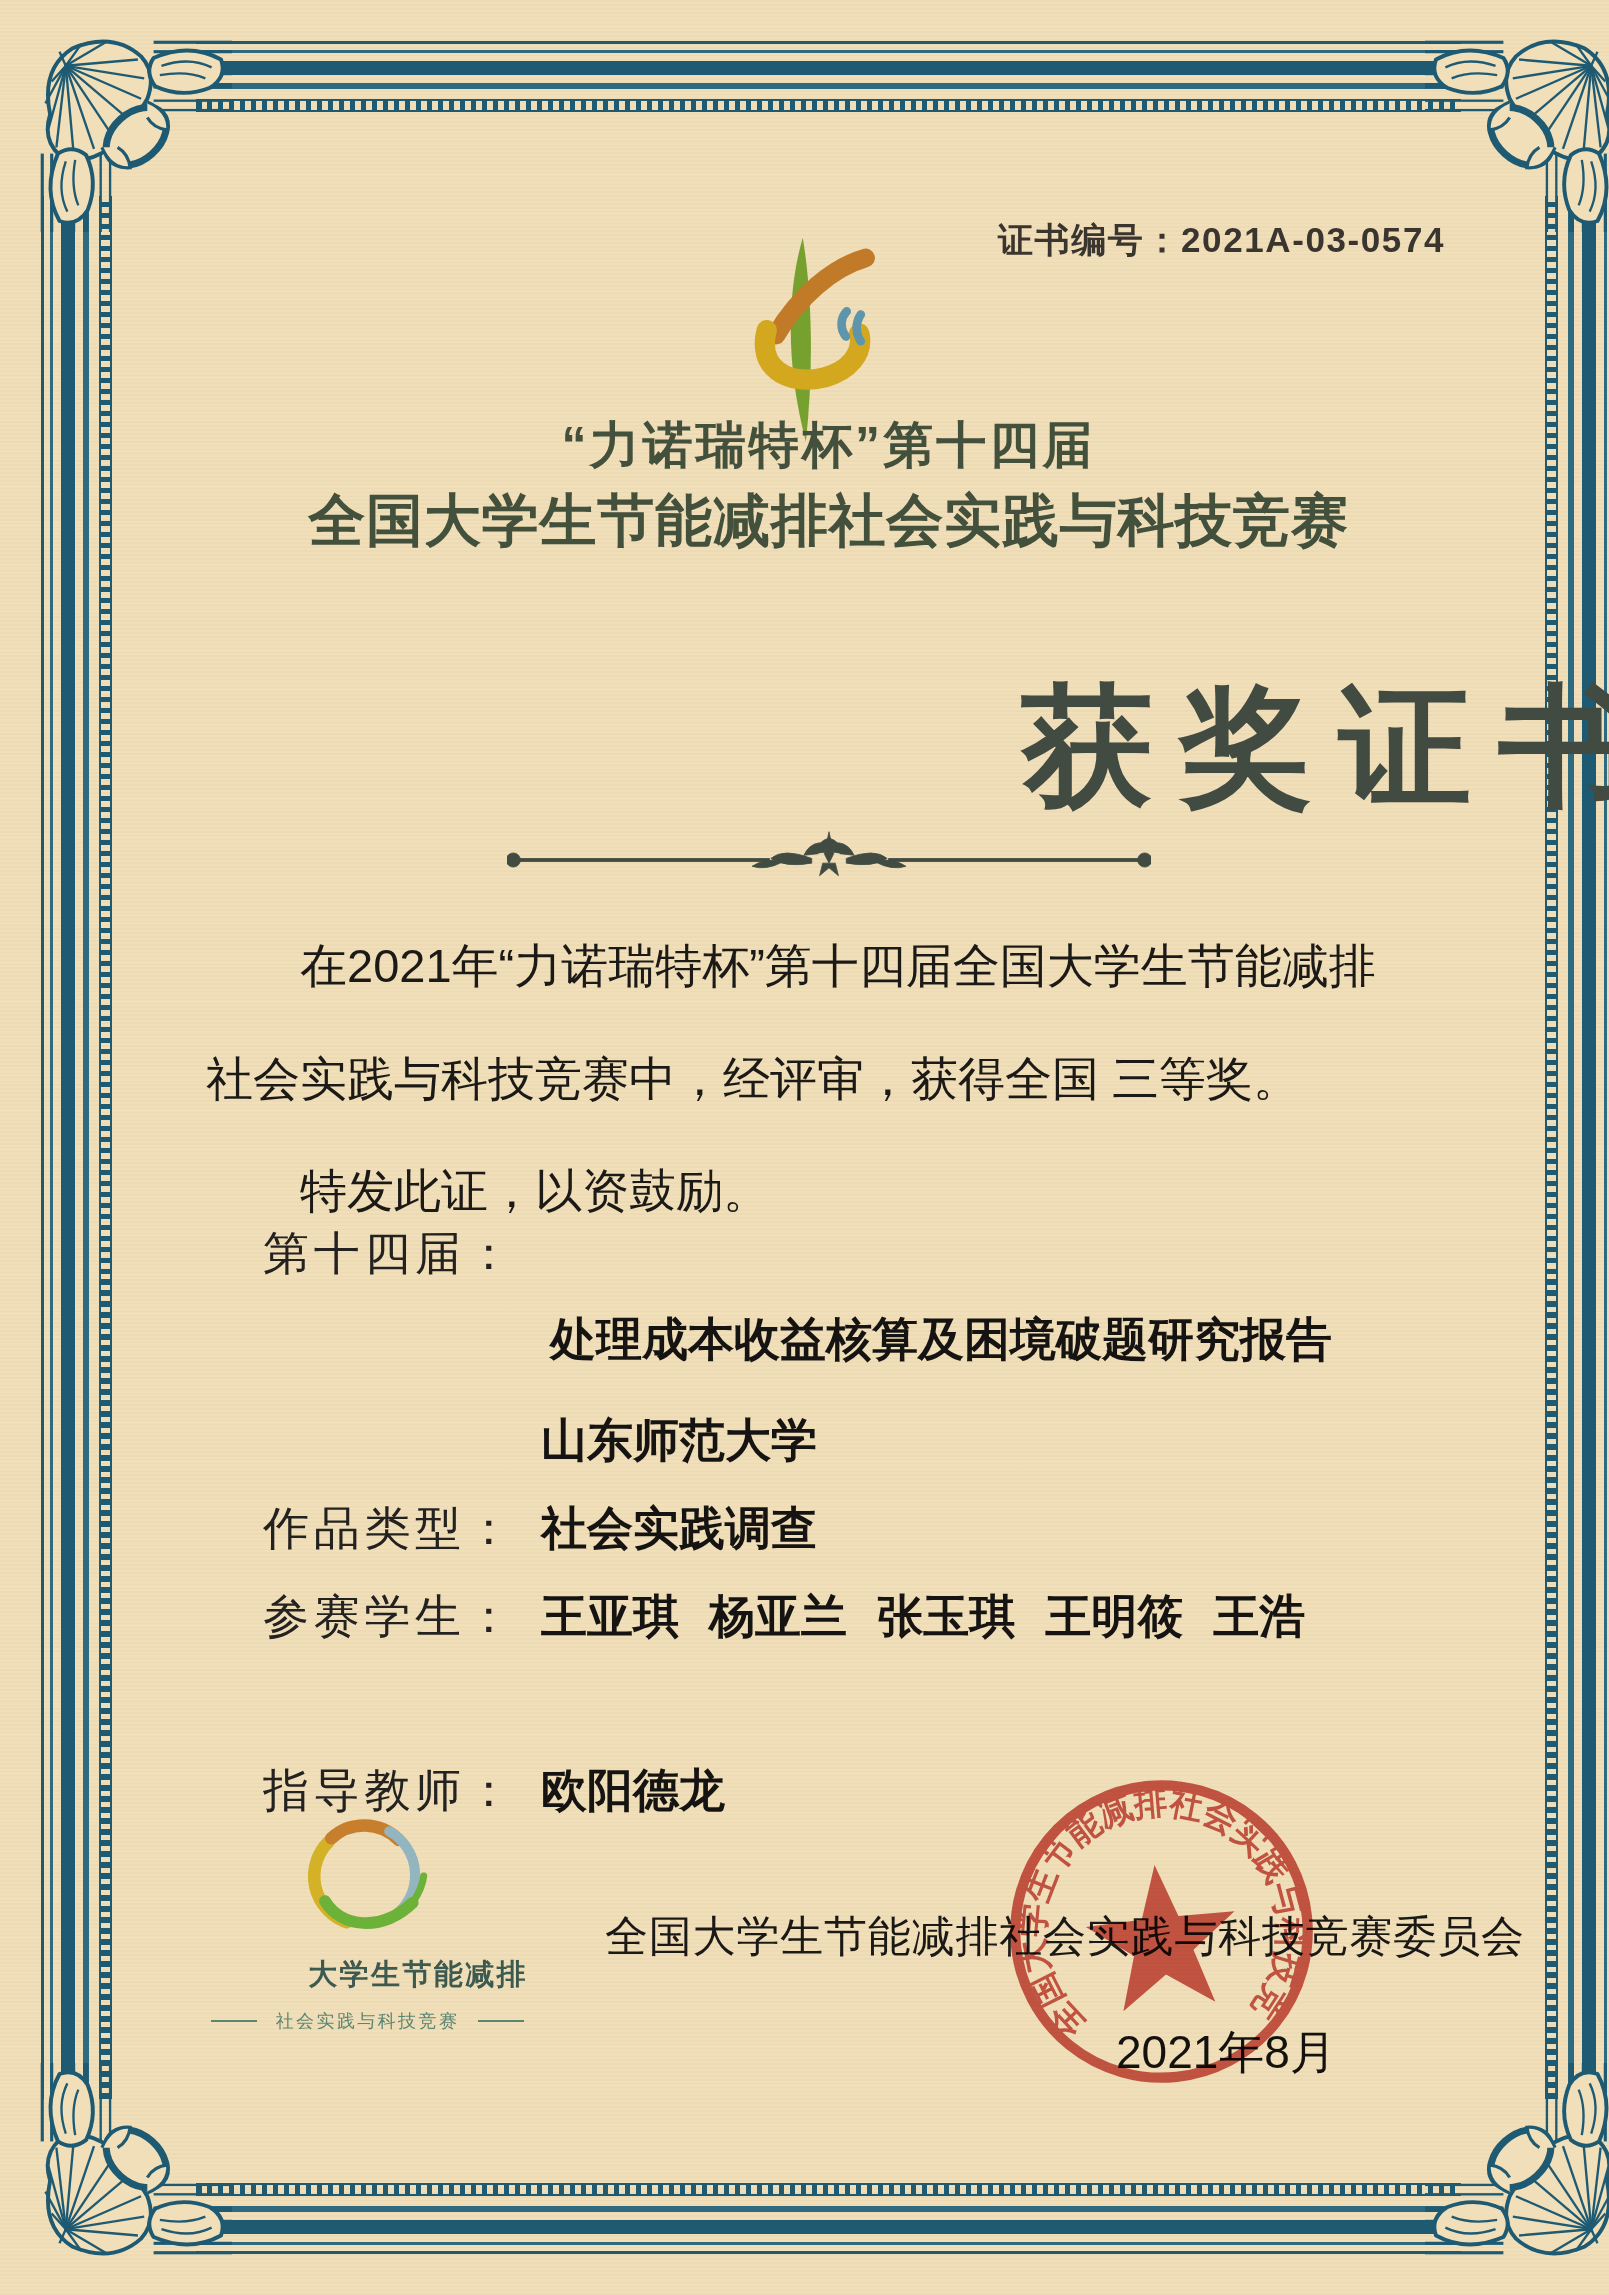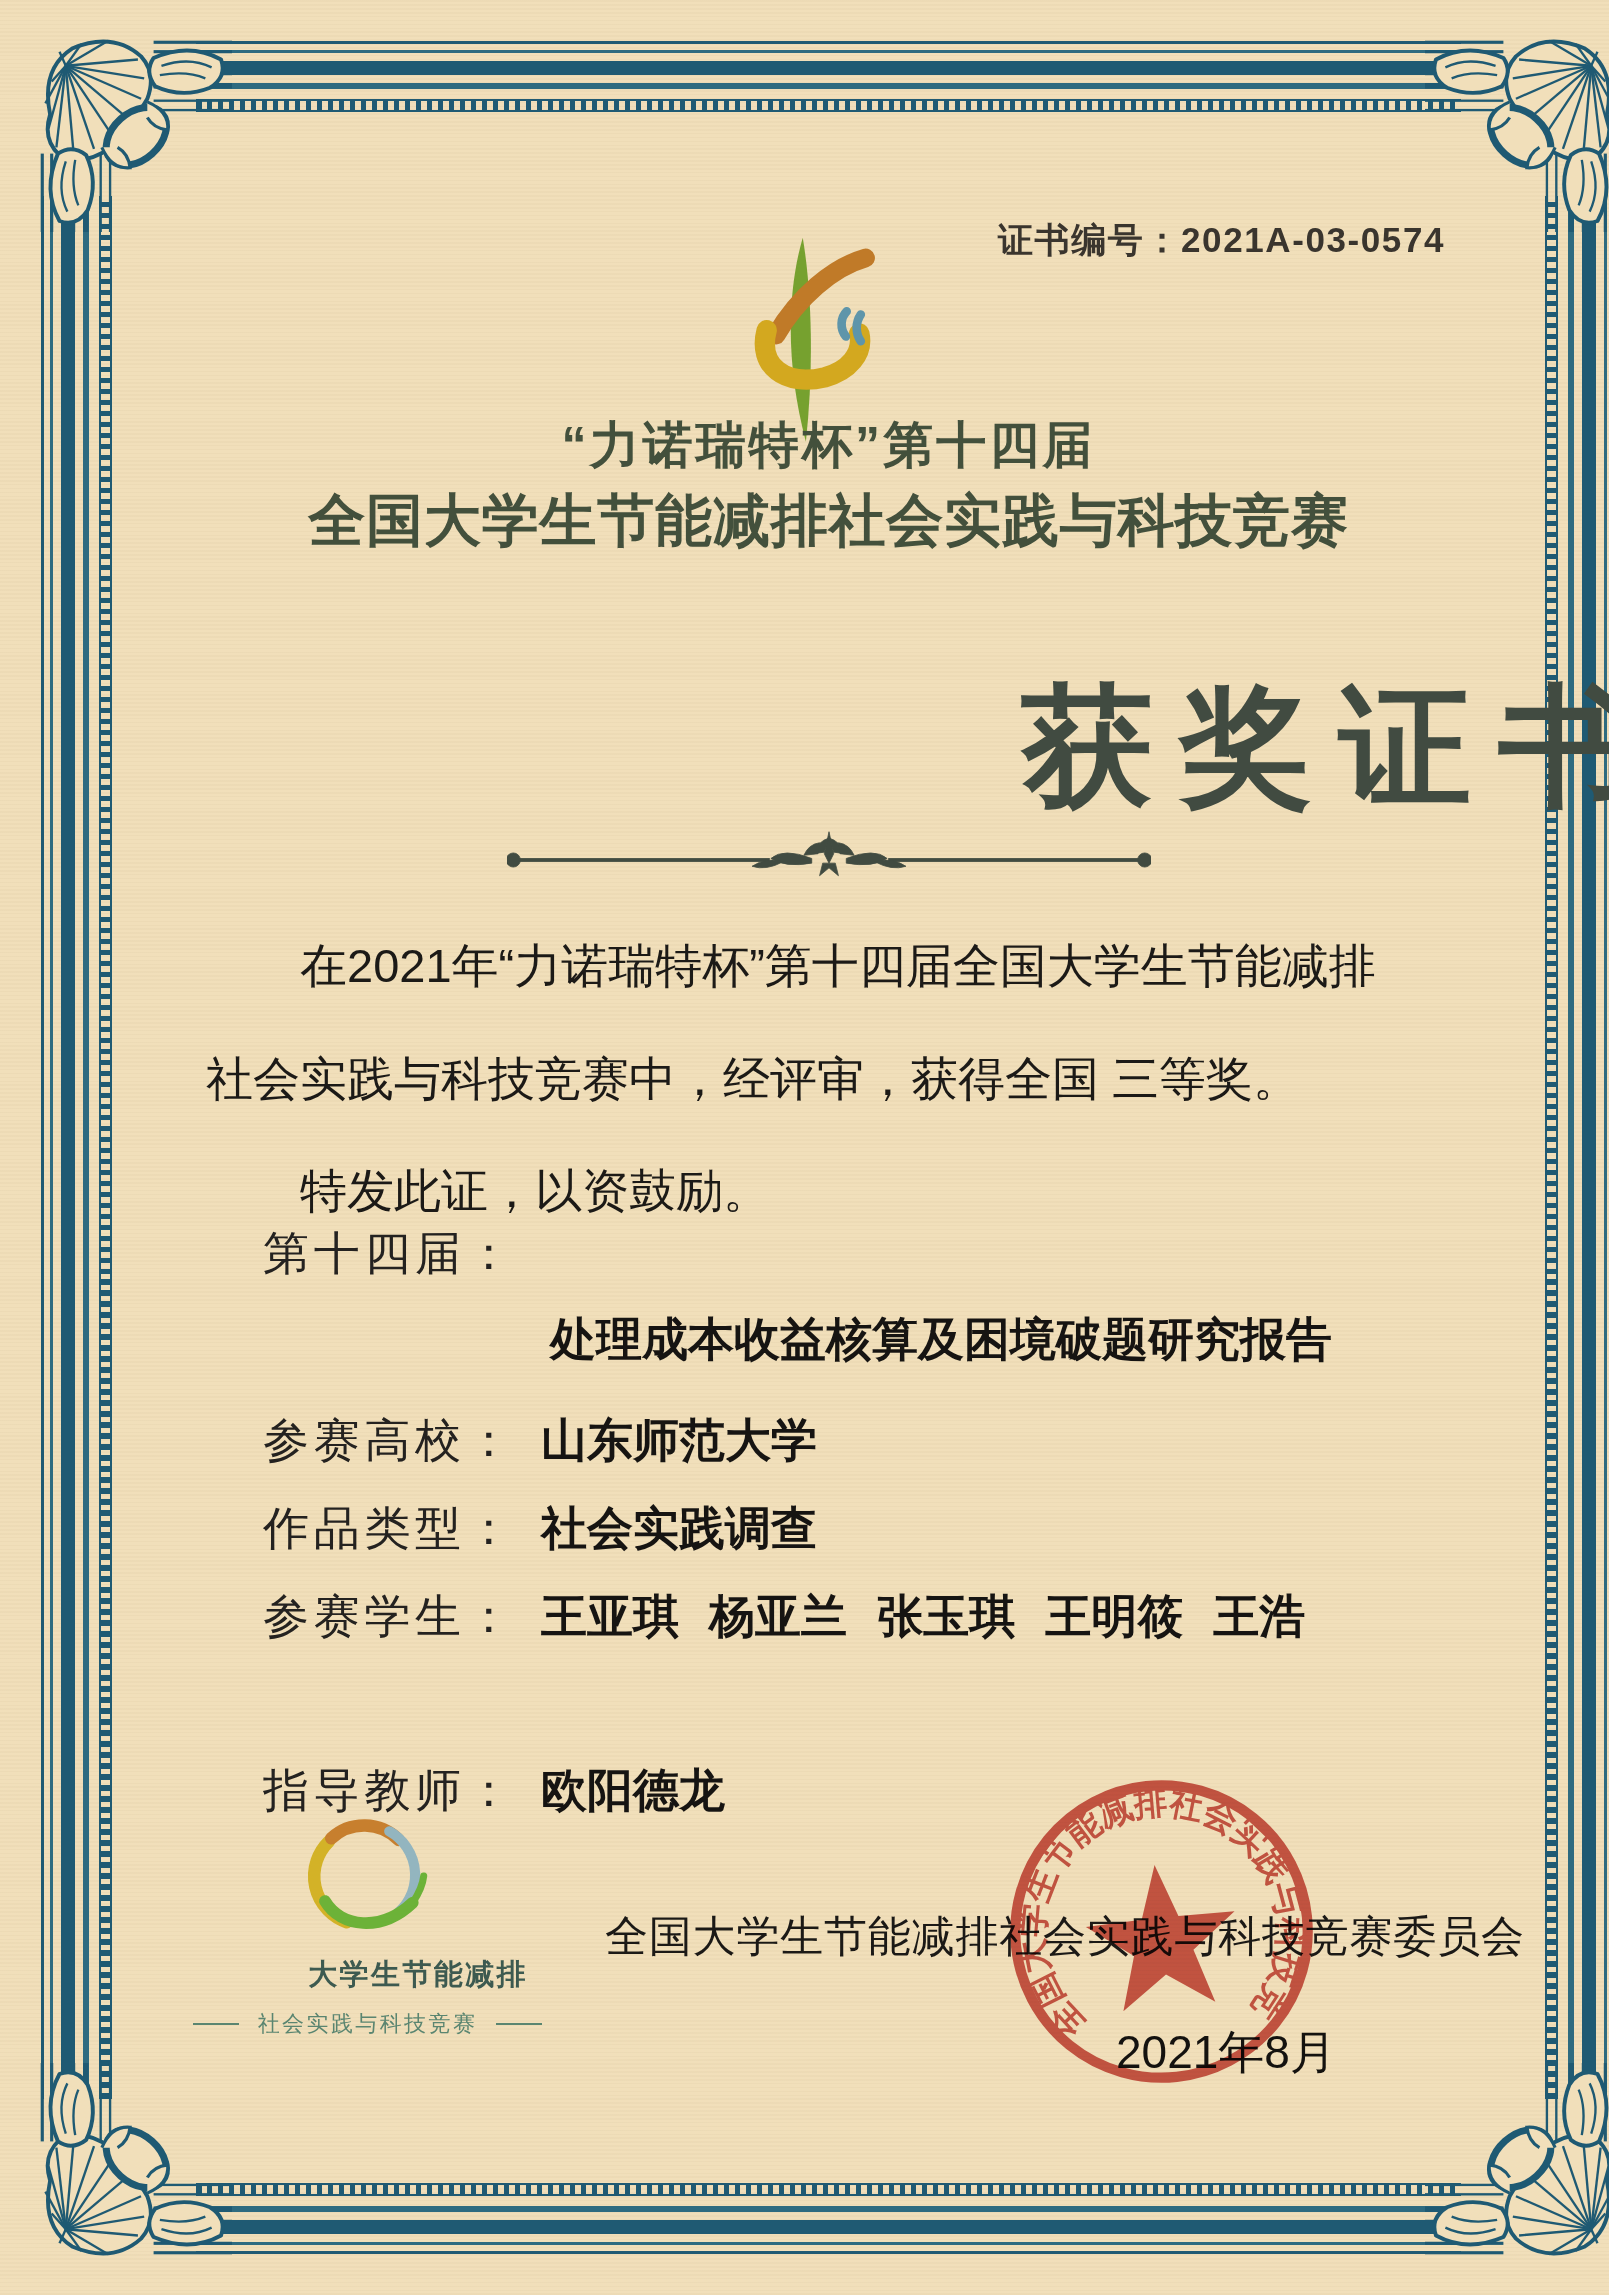--- a/index.html
+++ b/index.html
@@ -57,21 +57,21 @@
   .field-label{position:absolute;left:263px;font-size:46px;color:#242220;letter-spacing:4.7px;white-space:nowrap;}
   .field-value{position:absolute;left:541px;font-size:46px;font-weight:700;color:#161412;white-space:nowrap;}
   .names{word-spacing:17.3px;}
   .issuer-line{position:absolute;top:1908px;left:605px;width:778px;text-align:center;
       font-size:43px;color:#1b1916;letter-spacing:0.8px;white-space:nowrap;}
   .date-line{position:absolute;top:2002px;left:1069px;width:314px;text-align:center;font-size:46px;color:#14120f;margin-top:20px;}
   .org-logo{position:absolute;top:1807px;left:292px;}
   .org-logo-title{position:absolute;top:1955px;left:206px;width:322px;text-align:right;
       font-size:29px;font-weight:800;color:#3d5a50;letter-spacing:2.4px;white-space:nowrap;}
   .org-logo-sub{position:absolute;top:2009px;left:181px;width:373px;display:flex;align-items:center;
-      justify-content:center;gap:19px;color:#5a8570;font-size:22px;letter-spacing:2.4px;white-space:nowrap;}
+      justify-content:center;gap:19px;color:#5a8570;font-size:18px;letter-spacing:2.4px;white-space:nowrap;}
   .org-logo-sub .dash{display:inline-block;width:46px;height:2.4px;background:#5a8570;}
   .seal{position:absolute;top:1735px;left:965px;opacity:.82;mix-blend-mode:multiply;transform:rotate(-6deg);}
 </style>
 </head>
 <body>
 
 <div class="certificate">
 
   <div class="band top">
       <div class="stripes"></div>
@@ -234,21 +234,20 @@
 
   <div class="body-par">
     <div class="body-line" style="top:935px;padding-left:94px">在2021年“力诺瑞特杯”第十四届全国大学生节能减排</div>
     <div class="body-line" style="top:1048px">社会实践与科技竞赛中，经评审，获得全国 三等奖。</div>
     <div class="body-line" style="top:1160px;padding-left:94px">特发此证，以资鼓励。</div>
   </div>
 
   <div class="field-label" style="top:1223px">第十四届：</div>
   <div class="field-value" style="top:1309px;left:550px">处理成本收益核算及困境破题研究报告</div>
 
-  <div class="field-label" style="top:1410px">参赛高校：</div>
   <div class="field-value" style="top:1410px">山东师范大学</div>
 
   <div class="field-label" style="top:1498px">作品类型：</div>
   <div class="field-value" style="top:1498px">社会实践调查</div>
 
   <div class="field-label" style="top:1586px">参赛学生：</div>
   <div class="field-value names" style="top:1586px">王亚琪 杨亚兰 张玉琪 王明筱 王浩</div>
 
   <div class="field-label" style="top:1760px">指导教师：</div>
   <div class="field-value" style="top:1760px">欧阳德龙</div>

